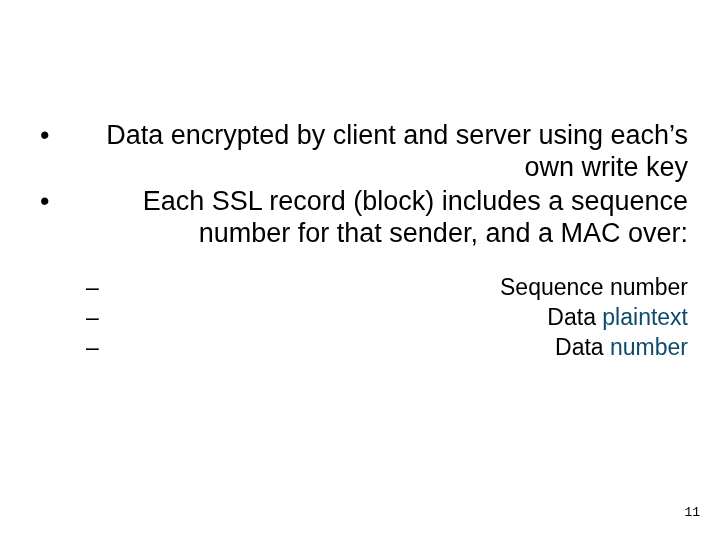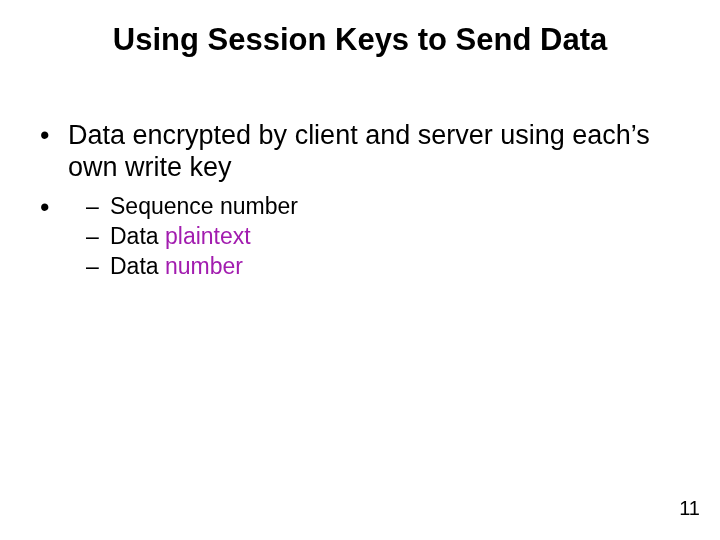--- a/index.html
+++ b/index.html
@@ -26,20 +26,21 @@
     text-align: center;
     font-weight: bold;
     font-size: 31px;
     line-height: 1.15;
   }
   .body {
     position: absolute;
     top: 120px;
     left: 32px;
     width: 656px;
+    text-align: right;
   }
   ul.level1 {
     list-style: none;
     margin: 0;
     padding: 0;
   }
   ul.level1 > li {
     position: relative;
     padding-left: 36px;
     font-size: 27px;
@@ -48,59 +49,59 @@
   }
   ul.level1 > li::before {
     content: "•";
     position: absolute;
     left: 8px;
     top: 0;
     font-size: 27px;
   }
   ul.level2 {
     list-style: none;
-    margin: 8px 0 0 0;
+    margin: 24px 0 0 0;
     padding: 0 0 0 18px;
   }
   ul.level2 > li {
     position: relative;
     padding-left: 24px;
     font-size: 23px;
     line-height: 1.3;
     margin: 0;
   }
   ul.level2 > li::before {
     content: "–";
     position: absolute;
     left: 0;
     top: 0;
     font-size: 23px;
   }
   .hl {
-    color: #a21caf;
+    color: #0c4a6e;
   }
   .pagenum {
     position: absolute;
     right: 20px;
     bottom: 20px;
-    font-size: 20px;
-    font-family: Liberation Sans, sans-serif;
+    font-size: 13px;
+    font-family: Liberation Mono, monospace;
   }
 </style>
 </head>
 <body>
 
 <div class="slide">
 
-  <div class="title">Using Session Keys to Send Data</div>
 
   <div class="body">
     <ul class="level1">
       <li>Data encrypted by client and server using each’s own write key</li>
       <li>
+        <span>Each SSL record (block) includes a sequence number for that sender, and a MAC over:</span>
         <ul class="level2">
           <li>
             <span>Sequence number</span><span class="hl"></span>
           </li>
           <li>
             <span>Data </span><span class="hl">plaintext</span>
           </li>
           <li>
             <span>Data </span><span class="hl">number</span>
           </li>

